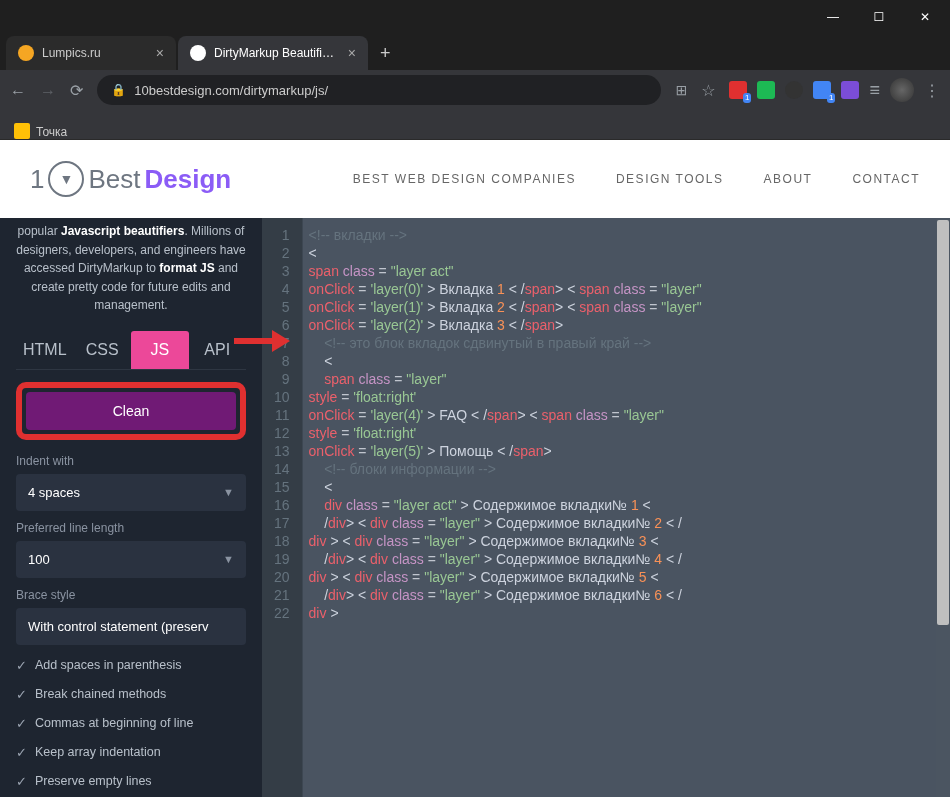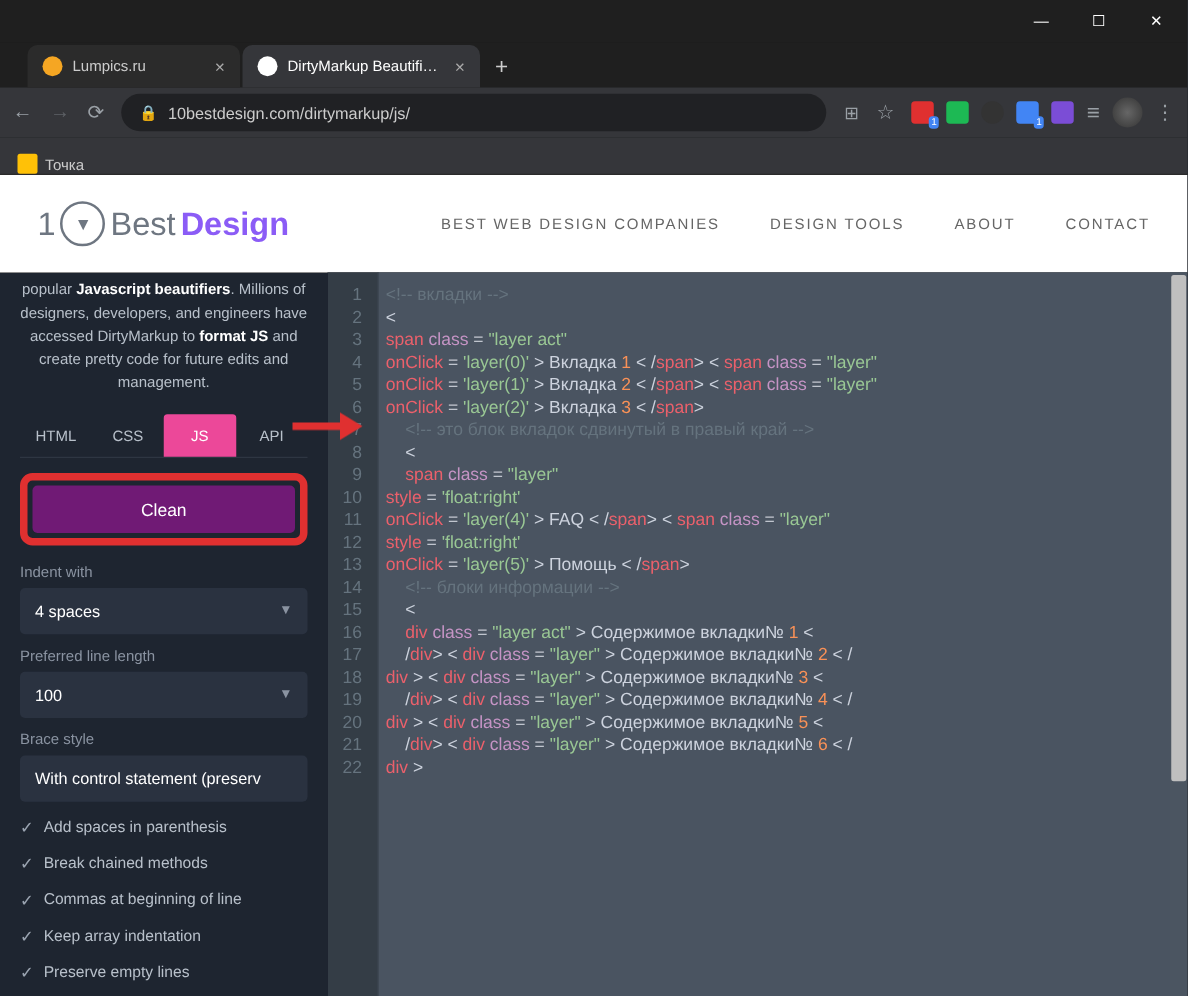--- a/index.html
+++ b/index.html
@@ -1,21 +1,21 @@
 <!DOCTYPE html>
 <html><head>
 <meta charset="utf-8">
 <style>
 * { margin: 0; padding: 0; box-sizing: border-box; font-family: -apple-system, BlinkMacSystemFont, 'Segoe UI', Arial, sans-serif; }
 body { background: #1a1a1a; width: 950px; height: 797px; overflow: hidden; }
 
 .titlebar { background: #1f1f1f; height: 34px; display: flex; justify-content: flex-end; align-items: center; padding-right: 2px; }
 .win-btn { width: 46px; height: 34px; color: #fff; display: flex; align-items: center; justify-content: center; font-size: 12px; }
 
-.tabbar { background: #1f1f1f; height: 36px; display: flex; align-items: flex-end; padding-left: 22px; }
+.tabbar { background: #1f1f1f; height: 36px; display: flex; align-items: flex-end; padding-left: 6px; }
 .tab { height: 34px; background: #2b2b2b; color: #ccc; display: flex; align-items: center; padding: 0 12px; border-radius: 8px 8px 0 0; margin-right: 2px; font-size: 12px; min-width: 170px; max-width: 190px; gap: 8px; }
 .tab.active { background: #35363a; color: #fff; }
 .tab-icon { width: 16px; height: 16px; border-radius: 50%; flex-shrink: 0; }
 .tab-title { white-space: nowrap; overflow: hidden; text-overflow: ellipsis; flex: 1; }
 .tab-close { color: #aaa; font-size: 14px; }
 .new-tab { color: #ccc; padding: 0 10px; font-size: 18px; height: 34px; display: flex; align-items: center; }
 
 .navbar { background: #35363a; height: 40px; display: flex; align-items: center; padding: 0 10px; gap: 14px; }
 .nav-icon { color: #9aa0a6; font-size: 16px; }
 .addr { flex: 1; background: #202124; border-radius: 20px; height: 30px; display: flex; align-items: center; padding: 0 14px; color: #ccc; font-size: 13px; gap: 8px; }
@@ -37,21 +37,21 @@
 .app { display: flex; height: 579px; }
 .sidebar { width: 262px; background: #1e2530; color: #b8c0ca; padding: 0 16px 10px; overflow-y: auto; font-size: 13px; }
 .sidebar::-webkit-scrollbar { width: 10px; }
 .sidebar::-webkit-scrollbar-thumb { background: #c0c0c0; }
 .sidebar::-webkit-scrollbar-track { background: #444b58; }
 
 .desc { font-size: 12px; line-height: 1.55; text-align: center; color: #b8c0ca; padding: 4px 0 16px; }
 .desc b { color: #fff; font-weight: 600; }
 
 .tabs-row { display: flex; justify-content: space-between; border-bottom: 1px solid #2e3642; margin-bottom: 12px; }
-.code-tab { flex: 1; text-align: center; padding: 10px 0; font-size: 12px; color: #b8c0ca; }
+.code-tab { flex: 1; text-align: center; padding: 10px 0; font-size: 16px; color: #b8c0ca; }
 .code-tab.active { background: #ec4899; color: #fff; border-radius: 3px 3px 0 0; }
 
 .clean-wrap { border: 6px solid #e03030; border-radius: 10px; padding: 4px; margin-bottom: 14px; position: relative; }
 .clean-btn { width: 100%; background: #701a75; color: #fff; border: none; padding: 11px 0; font-size: 14px; border-radius: 4px; }
 
 .opt-label { font-size: 12px; color: #8a93a1; margin: 10px 0 6px; }
 .select { background: #2a3240; border-radius: 4px; padding: 11px 12px; display: flex; justify-content: space-between; align-items: center; color: #fff; font-size: 13px; margin-bottom: 6px; }
 .chev { color: #8a93a1; font-size: 11px; }
 
 .check-row { display: flex; align-items: center; gap: 8px; padding: 7px 0; font-size: 12.5px; color: #b8c0ca; }

